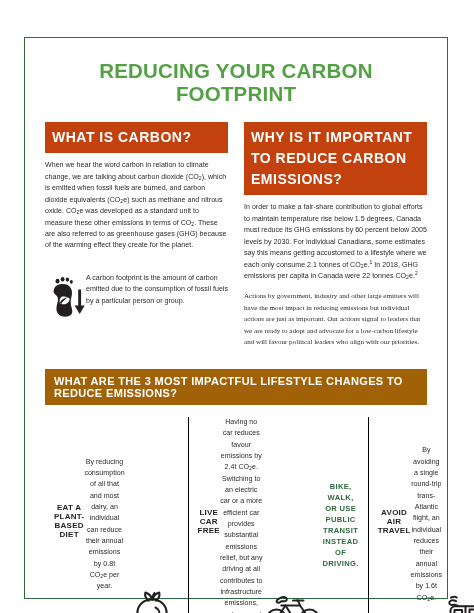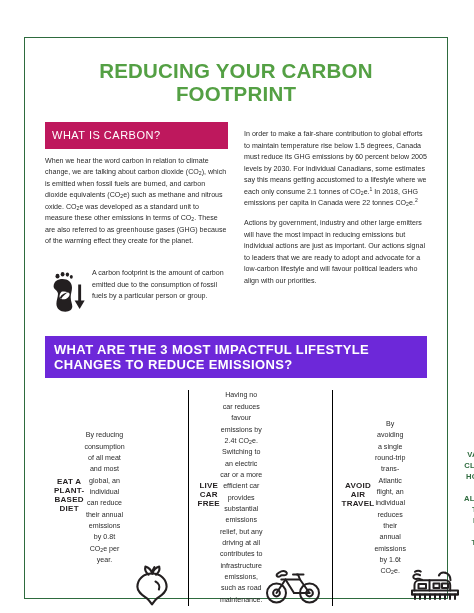--- a/index.html
+++ b/index.html
@@ -61,60 +61,60 @@
   
   .cols {
     display: flex;
     gap: 16px;
     margin-top: 17px;
   }
   .col {
     width: 184px;
   }
   .bar {
-    background: #be185d;
+    background: #c2410c;
     color: #ffffff;
-    font-size: 11px;
-    font-weight: normal;
+    font-size: 14px;
+    font-weight: bold;
     letter-spacing: 0.5px;
     padding: 5px 7px 5px 7px;
     line-height: 1.5;
     box-sizing: border-box;
   }
   .body-text {
     font-size: 7.1px;
     line-height: 1.62;
     color: #2b2b2b;
     margin-top: 7px;
     text-align: left;
   }
-  .body-text.p2 { margin-top: 9px; }
+  .body-text.p2 { margin-top: 9px; font-family: Liberation Serif, serif; }
   sub { font-size: 5.2px; vertical-align: baseline; position: relative; top: 1.2px; }
   sup { font-size: 5px; vertical-align: baseline; position: relative; top: -3px; }
 
   
   .fp-block {
     display: flex;
     align-items: flex-start;
     margin-top: 10px;
-    gap: 7px;
+    gap: 1px;
   }
   .fp-icon { flex: 0 0 auto; padding-left: 4px; padding-top: 2px; }
   .fp-text {
     font-size: 7.1px;
     line-height: 1.62;
     color: #2b2b2b;
   }
 
   
   .wide-bar {
     margin-top: 20px;
-    background: #6d28d9;
+    background: #a16207;
     color: #ffffff;
-    font-size: 13px;
+    font-size: 11px;
     font-weight: bold;
     letter-spacing: 0.35px;
     padding: 6px 9px;
     box-sizing: border-box;
   }
 
   
   .tips {
     display: flex;
     margin-top: 12px;
@@ -200,34 +200,35 @@
                   <path d="M25.6 30.5h10.1l-5.05 8.4z"></path>
                 </g>
               </svg>
             </div>
             <div class="fp-text">A carbon footprint is the amount of carbon emitted due to the consumption of fossil fuels by a particular person or group.</div>
           </div>
         </div>
 
         <div class="col">
 
+          <div class="bar">WHY IS IT IMPORTANT TO REDUCE CARBON EMISSIONS?</div>
 
           <div class="body-text"><span>In order to make a fair-share contribution to global efforts to maintain temperature rise below 1.5 degrees, Canada must reduce its GHG emissions by 60 percent below 2005 levels by 2030. For individual Canadians, some estimates say this means getting accustomed to a lifestyle where we each only consume 2.1 tonnes of CO</span><sub>2</sub><span>e.</span><sup>1</sup><span> In 2018, GHG emissions per capita in Canada were 22 tonnes CO</span><sub>2</sub><span>e.</span><sup>2</sup></div>
 
           <div class="body-text p2">Actions by government, industry and other large emitters will have the most impact in reducing emissions but individual actions are just as important. Our actions signal to leaders that we are ready to adopt and advocate for a low-carbon lifestyle and will favour political leaders who align with our priorities.</div>
         </div>
       </div>
 
       <div class="wide-bar">WHAT ARE THE 3 MOST IMPACTFUL LIFESTYLE CHANGES TO REDUCE EMISSIONS?</div>
 
       <div class="tips">
 
         <div class="tip">
           <div class="tip-title">EAT A PLANT-BASED DIET</div>
-          <div class="tip-body"><span>By reducing consumption of all meat and most global, an individual can reduce their annual emissions by 0.8t CO</span><sub>2</sub><span>e per year.</span></div>
+          <div class="tip-body"><span>By reducing consumption of all that and most dairy, an individual can reduce their annual emissions by 0.8t CO</span><sub>2</sub><span>e per year.</span></div>
           <div class="tip-icon">
             <svg width="54" height="46" viewBox="0 0 54 46">
               <g fill="none" stroke="#231f20" stroke-width="2.1" stroke-linecap="round" stroke-linejoin="round">
                 <path d="M27 13.5c-8.8 0-14.6 6.0-14.6 13.2 0 5.6 5.0 8.4 9.0 11.2 2.6 1.9 4.0 4.4 5.6 6.6 1.6-2.2 3.0-4.7 5.6-6.6 4.0-2.8 9.0-5.6 9.0-11.2 0-7.2-5.8-13.2-14.6-13.2z"></path>
                 <path d="M30.5 21.5c3.2 1.6 4.6 5.0 3.4 8.0"></path>
                 <path d="M27 13.2c-1.0-3.4-3.6-6.0-6.6-6.6-0.8 3.0 0.6 6.2 3.2 8.0"></path>
                 <path d="M27.6 13.2c1.0-3.4 3.6-6.0 6.6-6.6 0.8 3.0-0.6 6.2-3.2 8.0"></path>
                 <path d="M27.2 13.6c0.2-2.6 1.0-4.8 2.2-6.4"></path>
               </g>
             </svg>
@@ -249,20 +250,21 @@
                 <path d="M22.5 17.5l8.5 13.5"></path>
                 <path d="M31 31h15.5"></path>
                 <path d="M37 17.5l-2.0-5.0h-5.0"></path>
                 <path d="M34.0 12.5h6.5"></path>
                 <path d="M22.5 17.5h-4.2"></path>
                 <path d="M16.2 10.5c2.2-1.6 5.2-1.8 6.8-0.6 1.8 1.4 0.6 3.4-1.6 3.4-1.0 0-2.0-0.3-2.8-0.1-1.2 0.3-1.6 1.5-3.0 1.5-1.6 0-2.6-1.4-1.6-2.6 0.6-0.7 1.6-1.1 2.2-1.6z"></path>
               </g>
             </svg>
           </div>
           <div class="tip-rule"></div>
+          <div class="tip-action">BIKE, WALK, OR USE PUBLIC TRANSIT INSTEAD OF DRIVING.</div>
         </div>
 
         <div class="tip">
           <div class="tip-title">AVOID AIR TRAVEL</div>
           <div class="tip-body"><span>By avoiding a single round-trip trans-Atlantic flight, an individual reduces their annual emissions by 1.6t CO</span><sub>2</sub><span>e.</span></div>
           <div class="tip-icon">
             <svg width="58" height="44" viewBox="0 0 58 44">
               <g fill="none" stroke="#231f20" stroke-width="2.0" stroke-linecap="round" stroke-linejoin="round">
                 <path d="M6 32.5h46"></path>
                 <path d="M9 32.5v4.5M14 32.5v4.5M19 32.5v4.5M24 32.5v4.5M29 32.5v4.5M34 32.5v4.5M39 32.5v4.5M44 32.5v4.5M49 32.5v4.5"></path>

